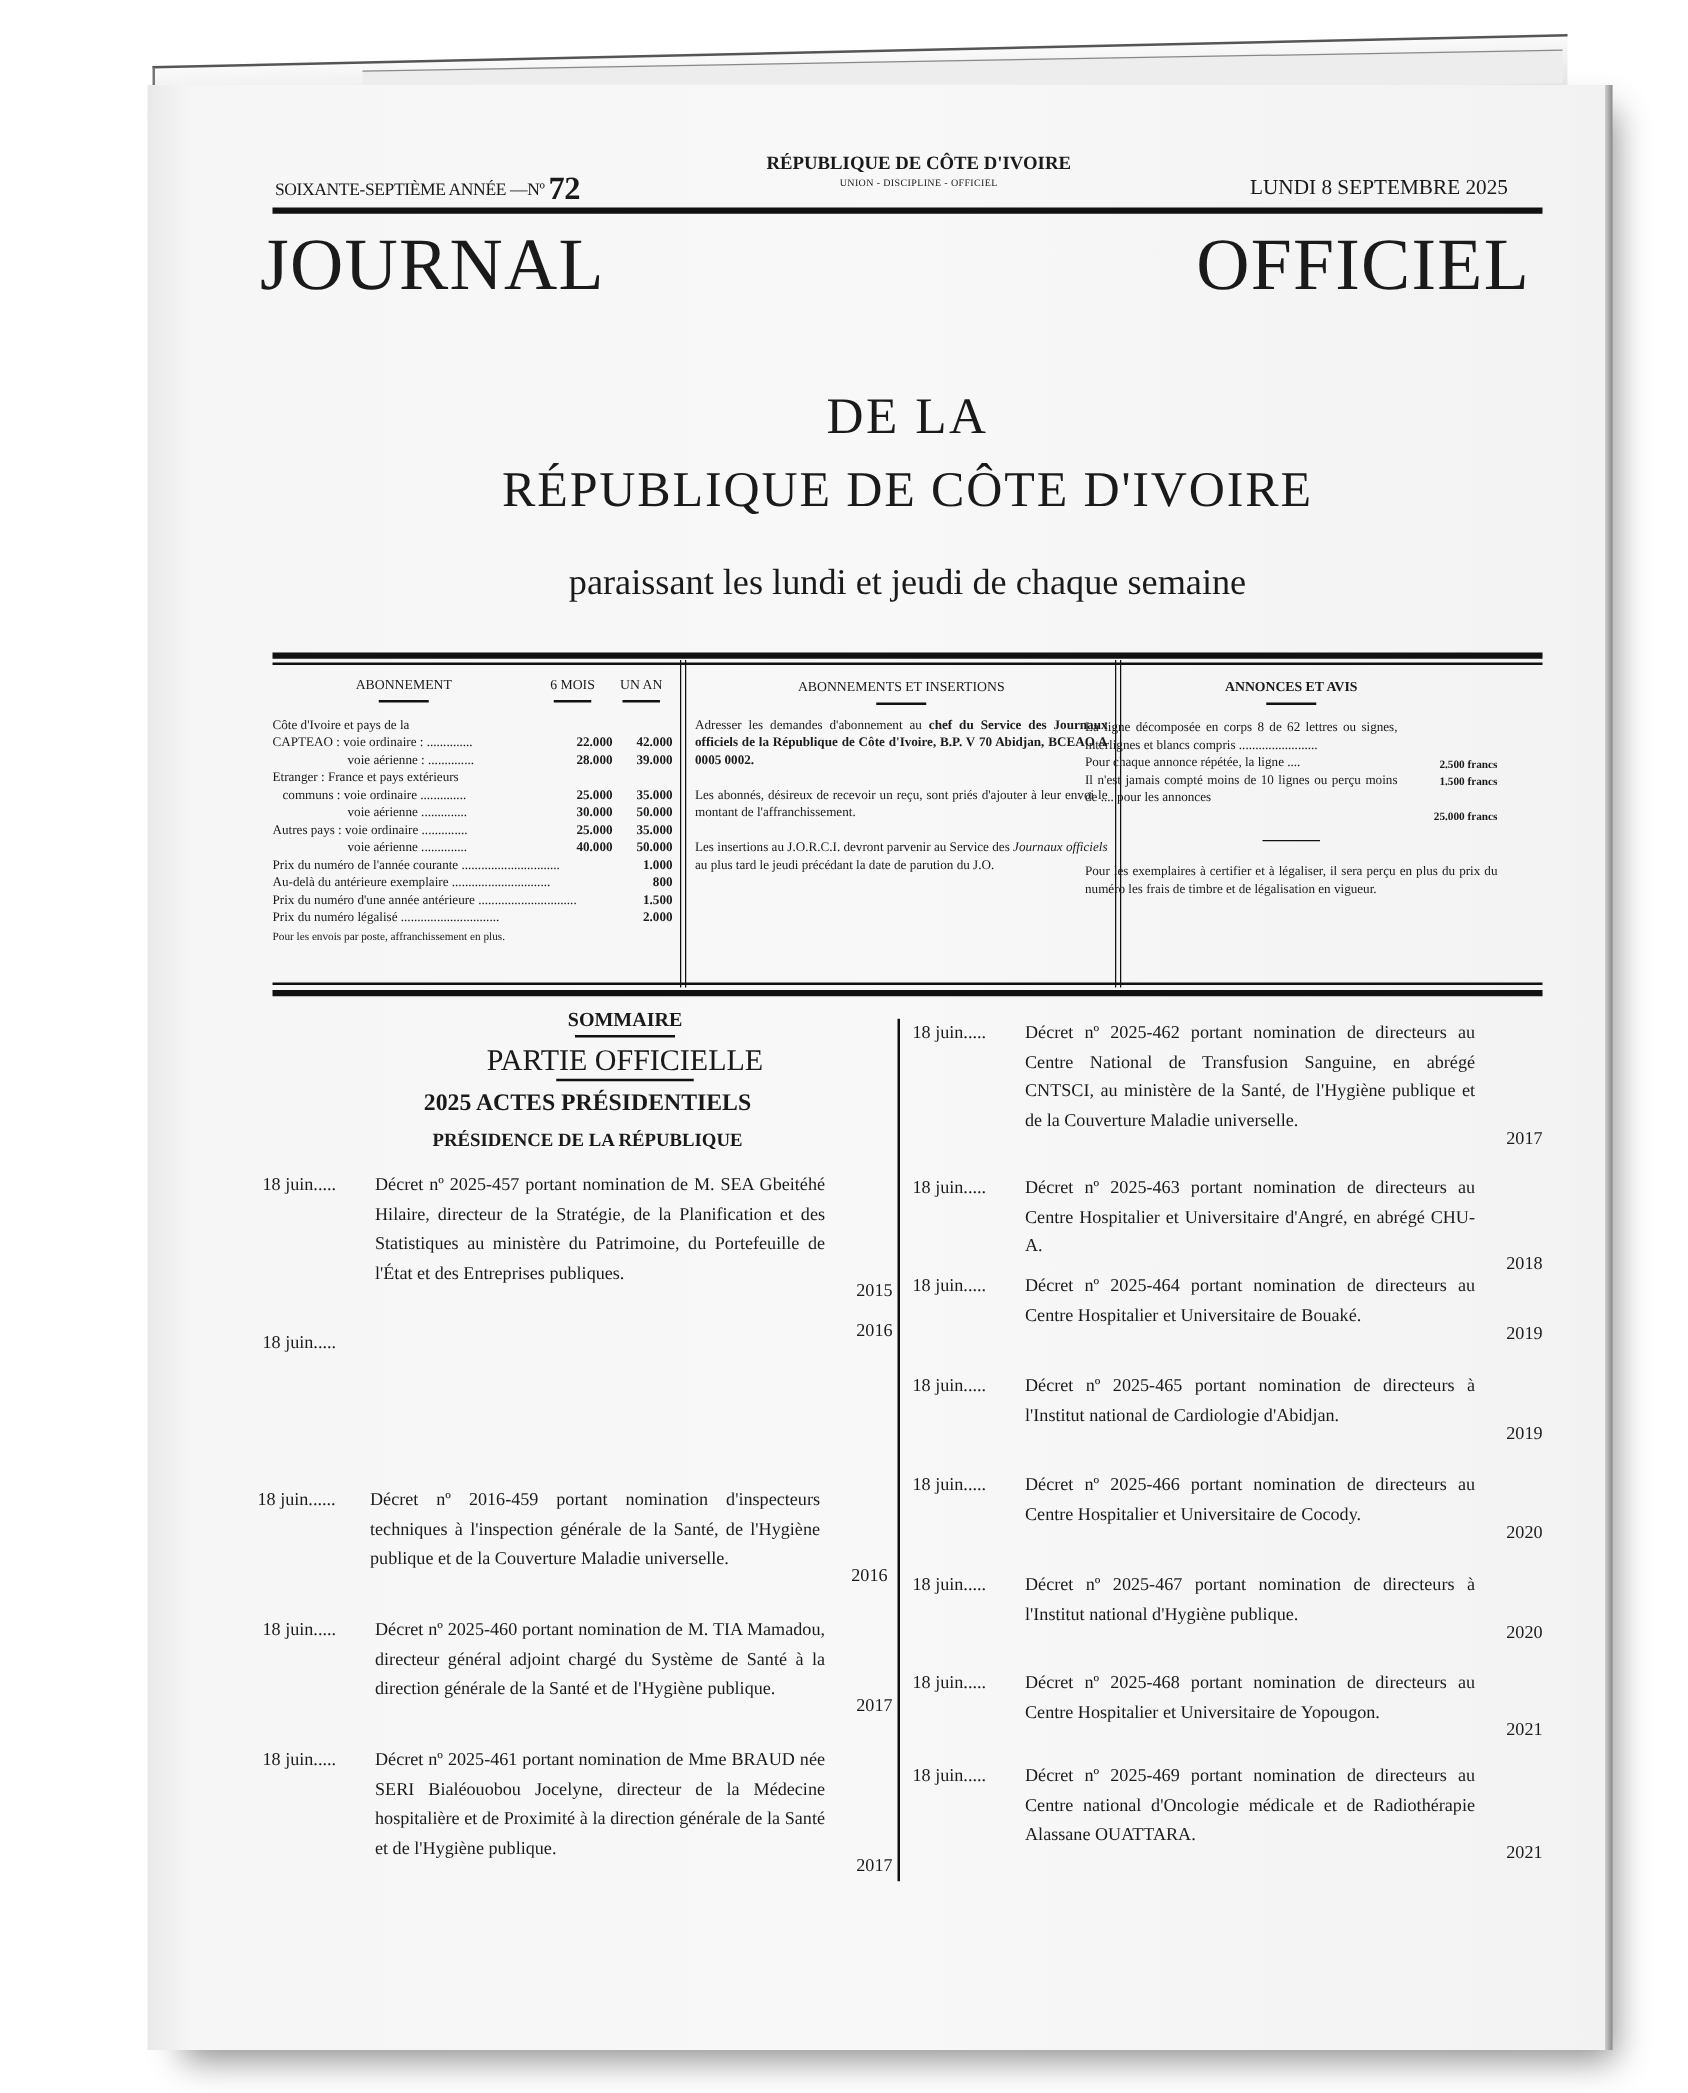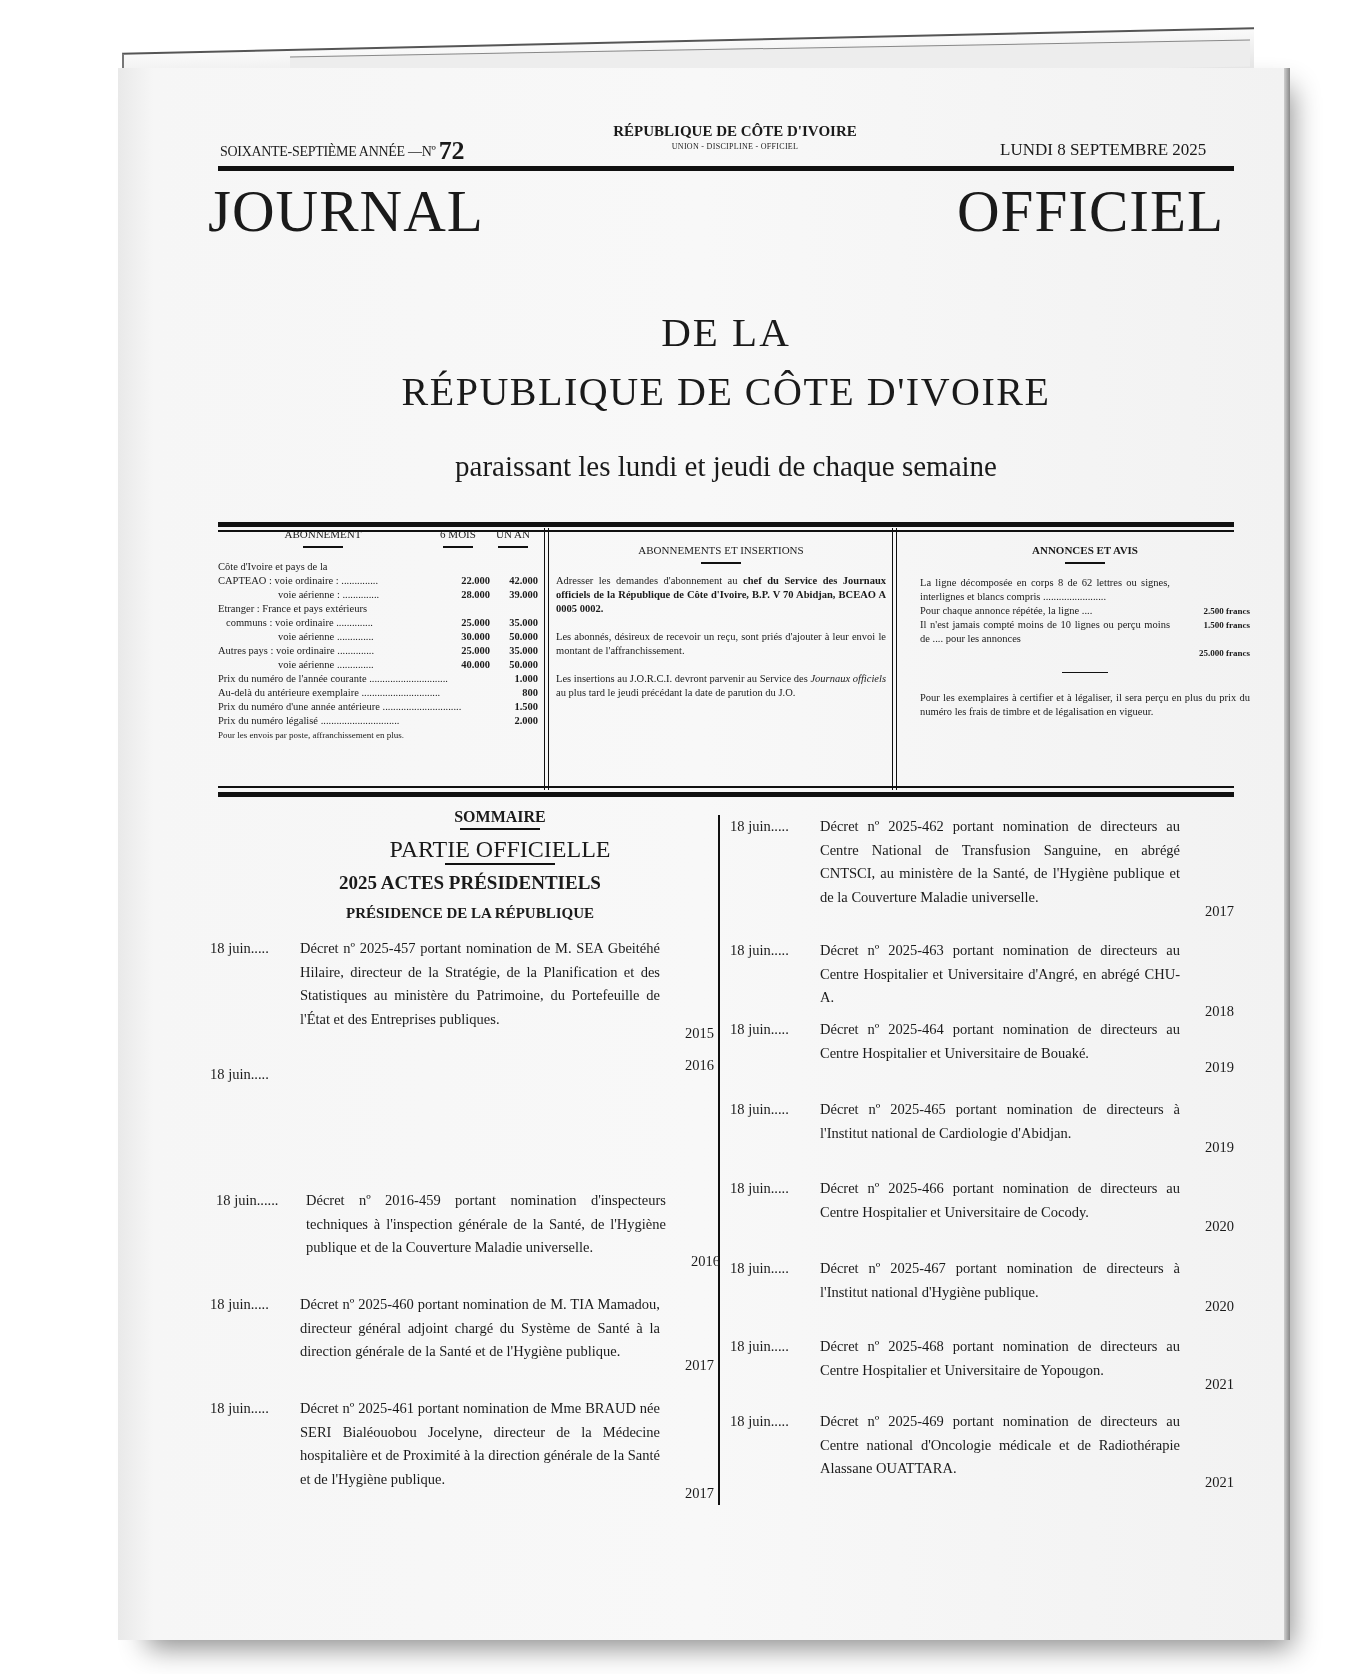--- a/index.html
+++ b/index.html
@@ -66,21 +66,21 @@
   <span>OFFICIEL</span>
 </div>
 <div class="abs dela">DE LA</div>
 <div class="abs rep">RÉPUBLIQUE DE CÔTE D'IVOIRE</div>
 <div class="abs par">paraissant les lundi et jeudi de chaque semaine</div>
 
 <div class="rule-thick" style="top:522px;"></div>
 <div class="rule-thin" style="top:530px;"></div>
 
 <div class="box" style="left:218px; width:320px;">
-  <div class="row colh" style="">
+  <div class="row colh" style="margin-top:14px;">
     <div style="flex:1;"><span>ABONNEMENT</span><span class="ul"></span></div>
     <div style="width:60px;"><span>6 MOIS</span><span class="ul" style="width:30px;"></span></div>
     <div style="width:50px;"><span>UN AN</span><span class="ul" style="width:30px;"></span></div>
   </div>
   <div class="tiny" style="margin-top:12px;">
     <div>Côte d'Ivoire et pays de la</div>
     <div id="abo-rows">
         <div class="row">
           <span class="l" style="">CAPTEAO : voie ordinaire : ..............</span>
           <span class="v">22.000</span>
@@ -143,21 +143,21 @@
 
 <div class="box" style="left:556px; width:330px;">
   <div class="colh" style="margin-top:16px; font-weight:normal;"><span>ABONNEMENTS ET INSERTIONS</span><span class="ul"></span></div>
   <div class="tiny jt" style="margin-top:10px;"><span>Adresser les demandes d'abonnement au</span> <b>chef du Service des Journaux officiels de la République de Côte d'Ivoire, B.P. V 70 Abidjan, BCEAO A 0005 0002.</b></div>
   <div class="tiny jt" style="margin-top:14px;">Les abonnés, désireux de recevoir un reçu, sont priés d'ajouter à leur envoi le montant de l'affranchissement.</div>
   <div class="tiny jt" style="margin-top:14px;"><span>Les insertions au J.O.R.C.I. devront parvenir au Service des</span> <i>Journaux officiels</i> <span>au plus tard le jeudi précédant la date de parution du J.O.</span></div>
 </div>
 
 <div class="vsep" style="left:892px;"></div>
 
-<div class="box" style="left:920px; width:330px;">
+<div class="box" style="left:868px; width:330px;">
   <div class="colh" style="margin-top:16px; font-weight:bold;"><span>ANNONCES ET AVIS</span><span class="ul"></span></div>
   <div class="tiny" style="margin-top:12px; display:flex;">
     <div style="flex:1;" class="jt">
       <div>La ligne décomposée en corps 8 de 62 lettres ou signes, interlignes et blancs compris ........................</div>
       <div>Pour chaque annonce répétée, la ligne ....</div>
       <div>Il n'est jamais compté moins de 10 lignes ou perçu moins de .... pour les annonces</div>
     </div>
     <div style="width:80px; text-align:right; font-weight:bold; font-size:9px; padding-top:28px; line-height:14px;">
       <div>2.500 francs</div>
       <div>1.500 francs</div>
@@ -181,21 +181,21 @@
 <div id="left-entries">
     <div class="entry" style="left: 210px; top: 937px; width: 450px;">
       <span class="date">18 juin.....</span>
       <div class="text jt">Décret nº 2025-457 portant nomination de M. SEA Gbeitéhé Hilaire, directeur de la Stratégie, de la Planification et des Statistiques au ministère du Patrimoine, du Portefeuille de l'État et des Entreprises publiques.</div>
       <span class="pg">2015</span>
     </div>
     <div class="entry" style="left: 210px; top: 1063px; width: 450px;">
       <span class="date">18 juin.....</span>
       <span class="pg">2016</span>
     </div>
-    <div class="entry" style="left: 216px; top: 1189px; width: 450px;">
+    <div class="entry" style="left: 206px; top: 1189px; width: 450px;">
       <span class="date">18 juin......</span>
       <div class="text jt">Décret nº 2016-459 portant nomination d'inspecteurs techniques à l'inspection générale de la Santé, de l'Hygiène publique et de la Couverture Maladie universelle.</div>
       <span class="pg">2016</span>
     </div>
     <div class="entry" style="left: 210px; top: 1293px; width: 450px;">
       <span class="date">18 juin.....</span>
       <div class="text jt">Décret nº 2025-460 portant nomination de M. TIA Mamadou, directeur général adjoint chargé du Système de Santé à la direction générale de la Santé et de l'Hygiène publique.</div>
       <span class="pg">2017</span>
     </div>
     <div class="entry" style="left: 210px; top: 1397px; width: 450px;">

